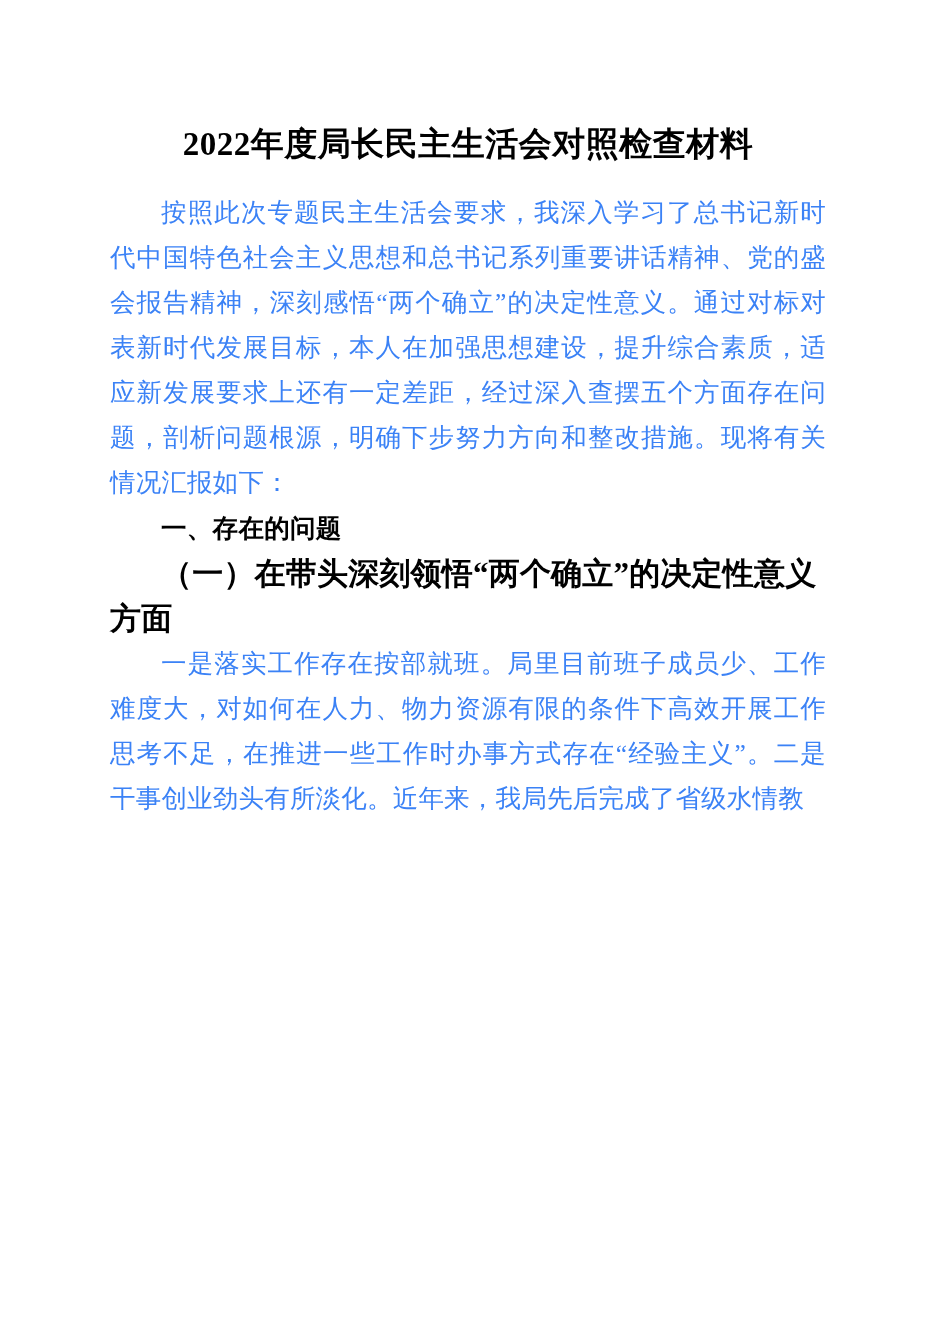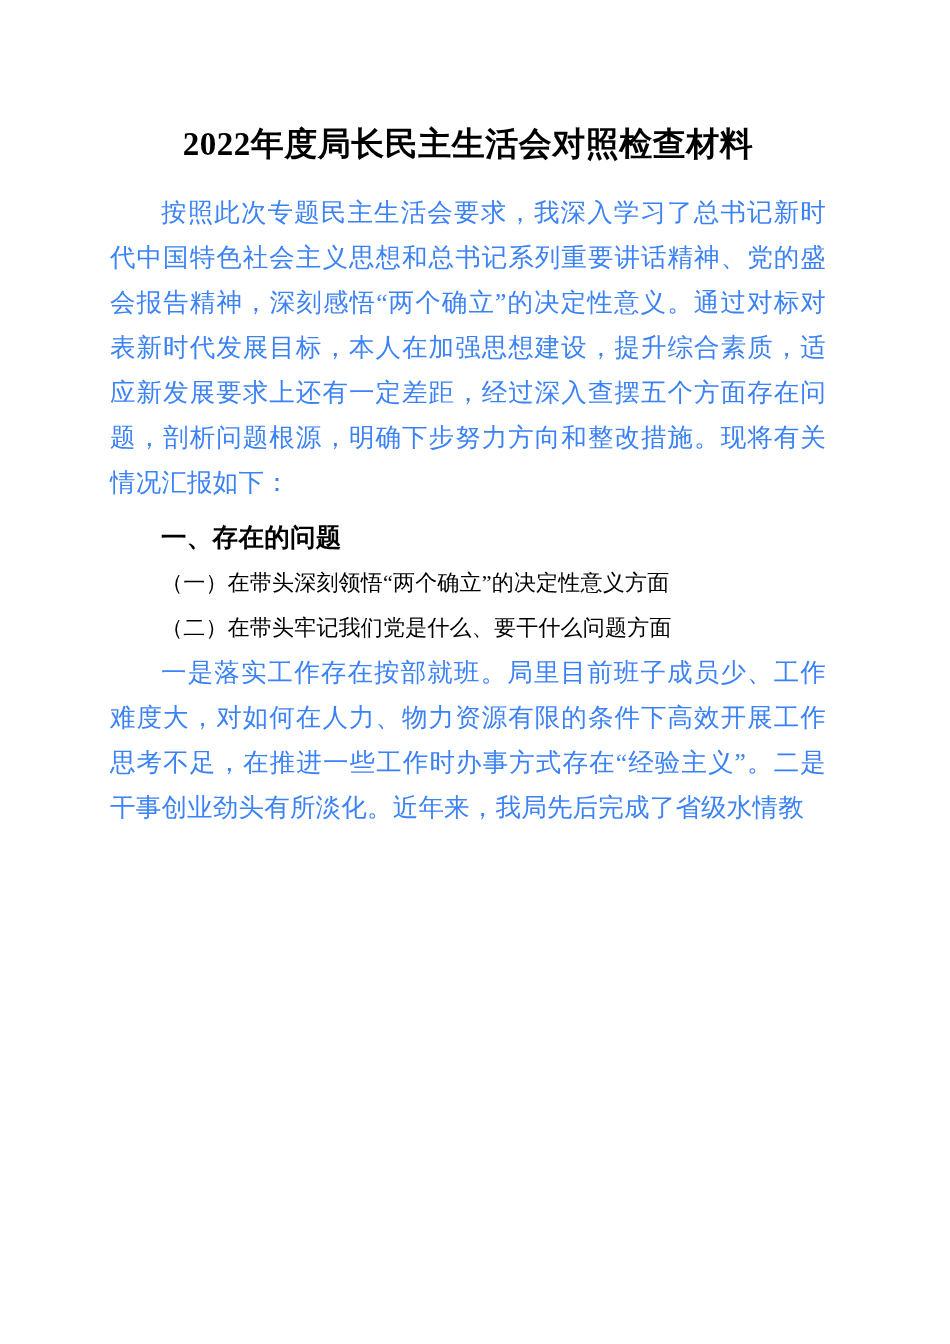--- a/index.html
+++ b/index.html
@@ -76,44 +76,43 @@
     text-indent: 51px;
     letter-spacing: 0.3px;
     color: #000000;
   }
 
   
   .h2-sec {
     margin: 0;
     padding: 0;
     font-family: "Liberation Serif", "DejaVu Serif", serif;
-    font-weight: normal;
-    font-size: 22px;
+    font-weight: bold;
+    font-size: 31px;
     line-height: 45px;
     text-indent: 51px;
     letter-spacing: 0.2px;
     color: #000000;
   }
 
   
-  .gap-top-sm { margin-top: 10px; }
+  .gap-top-sm { margin-top: 1px; }
 </style>
 </head>
 <body>
 
 <div class="page">
   <div class="content">
 
     <h1 class="doc-title">2022年度局长民主生活会对照检查材料</h1>
 
     <p class="para para-first">按照此次专题民主生活会要求，我深入学习了总书记新时代中国特色社会主义思想和总书记系列重要讲话精神、党的盛会报告精神，深刻感悟“两个确立”的决定性意义。通过对标对表新时代发展目标，本人在加强思想建设，提升综合素质，适应新发展要求上还有一定差距，经过深入查摆五个方面存在问题，剖析问题根源，明确下步努力方向和整改措施。现将有关情况汇报如下：</p>
 
     <h2 class="h1-sec gap-top-sm">一、存在的问题</h2>
 
     <h3 class="h2-sec">（一）在带头深刻领悟“两个确立”的决定性意义方面</h3>
 
 
-    <h3 class="h2-sec">（二）在带头牢记我们党是什么、要干什么问题方面</h3>
 
     <p class="para">一是落实工作存在按部就班。局里目前班子成员少、工作难度大，对如何在人力、物力资源有限的条件下高效开展工作思考不足，在推进一些工作时办事方式存在“经验主义”。二是干事创业劲头有所淡化。近年来，我局先后完成了省级水情教</p>
 
   </div>
 </div>
 
 </body></html>

